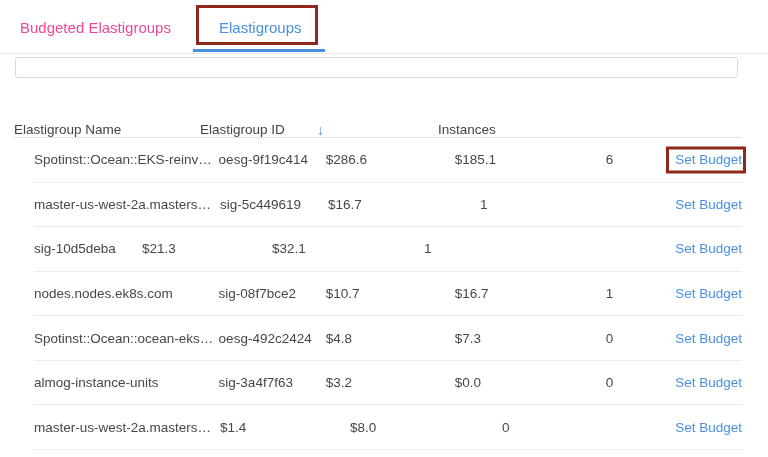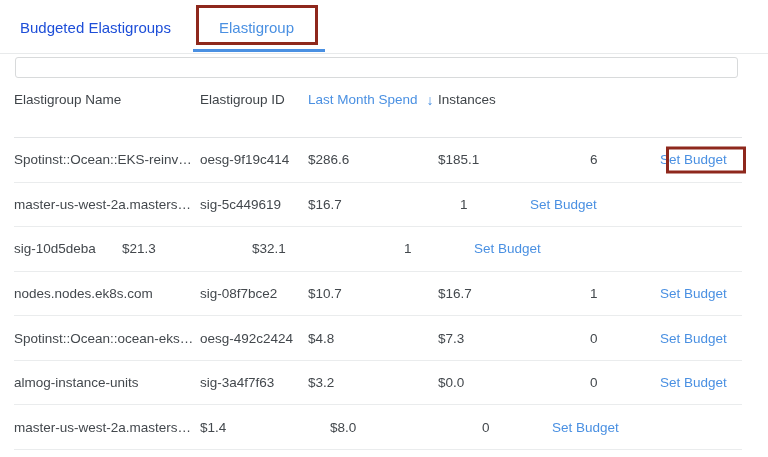--- a/index.html
+++ b/index.html
@@ -14,21 +14,21 @@
 
   
   .tab {
     position: absolute;
     top: 20px;
     font-size: 15px;
     line-height: 16px;
     cursor: pointer;
     white-space: nowrap;
   }
-  .tab-inactive { left: 20px; color: #1d4ed8; }
+  .tab-inactive { left: 20px; color: #ec4899; }
   .tab-active   { left: 219px; color: #4a90e2; }
 
   .tab-annotation {
     position: absolute;
     left: 196px; top: 5px;
     width: 122px; height: 40px;
     border: 3px solid #8e281c;
     box-sizing: border-box;
     pointer-events: none;
   }
@@ -62,44 +62,45 @@
   }
 
   
   .table {
     position: absolute;
     left: 14px; top: 92px;
     width: 728px;
   }
   .thead {
     display: flex;
-    align-items: flex-start;
+    align-items: flex-end;
     height: 46px;
     box-sizing: border-box;
     border-bottom: 1px solid #e2e4e6;
     font-size: 13.5px;
     color: #3f4449;
   }
   .trow {
     display: flex;
     align-items: center;
     height: 44.57px;
     box-sizing: border-box;
     border-bottom: 1px solid #eaeced;
     font-size: 13.5px;
     color: #43484d;
+    margin-left: 20px;
   }
   .cell { white-space: nowrap; overflow: hidden; }
   .c-name { width: 186px; }
   .c-id   { width: 108px; }
   .c-last { width: 130px; display: flex; align-items: center; }
   .c-mtd  { width: 147px; }
   .c-inst { width: 75px; box-sizing: border-box; }
   .trow .c-inst { padding-left: 5px; }
-  .c-action { flex: 1; text-align: left; position: relative; overflow: visible; }
+  .c-action { flex: 1; text-align: right; position: relative; overflow: visible; }
 
   .sortable-header { color: #4a90e2; cursor: pointer; }
   .sort-icon {
     color: #4a90e2;
     font-size: 14px;
     margin-left: 9px;
     line-height: 14px;
   }
   .link {
     color: #4a90e2;
@@ -113,34 +114,33 @@
     width: 80px; height: 27px;
     border: 3px solid #8e281c;
     box-sizing: border-box;
     pointer-events: none;
   }
 </style>
 </head>
 <body>
 
 <div class="tab tab-inactive">Budgeted Elastigroups</div>
-<div class="tab tab-active">Elastigroup</div>
+<div class="tab tab-active">Elastigroups</div>
 <div class="tab-annotation"></div>
 <div class="tab-underline"></div>
 <div class="tabs-divider"></div>
 
 <input class="filter-input" type="text" placeholder="" style="">
 
 <div class="table">
 
   <div class="thead">
     <div class="cell c-name">Elastigroup Name</div>
     <div class="cell c-id">Elastigroup ID</div>
     <div class="cell c-last">
-      <span class="sortable-header">Last Month Spend</span>
       <span class="sort-icon">↓</span>
     </div>
     <div class="cell c-inst">Instances</div>
     <div class="cell c-action"></div>
   </div>
 
   <div class="trow">
     <div class="cell c-name">Spotinst::Ocean::EKS-reinv…</div>
     <div class="cell c-id">oesg-9f19c414</div>
     <div class="cell c-last">$286.6</div>

